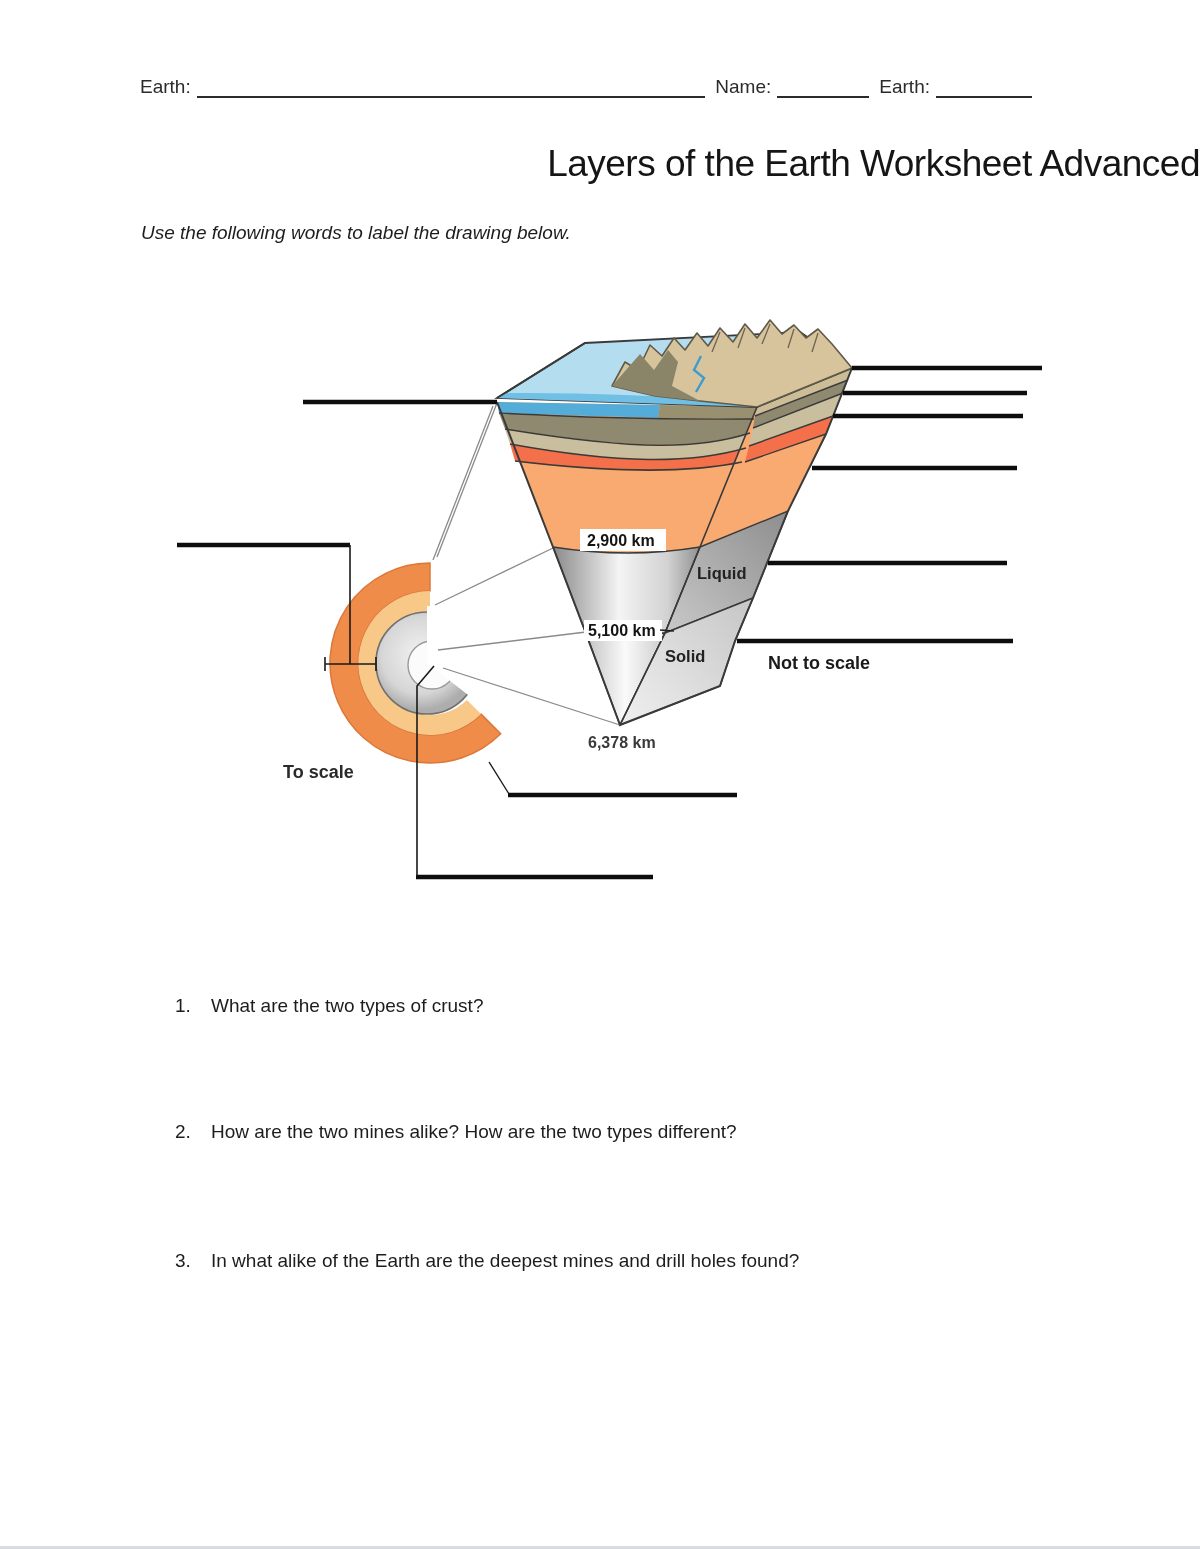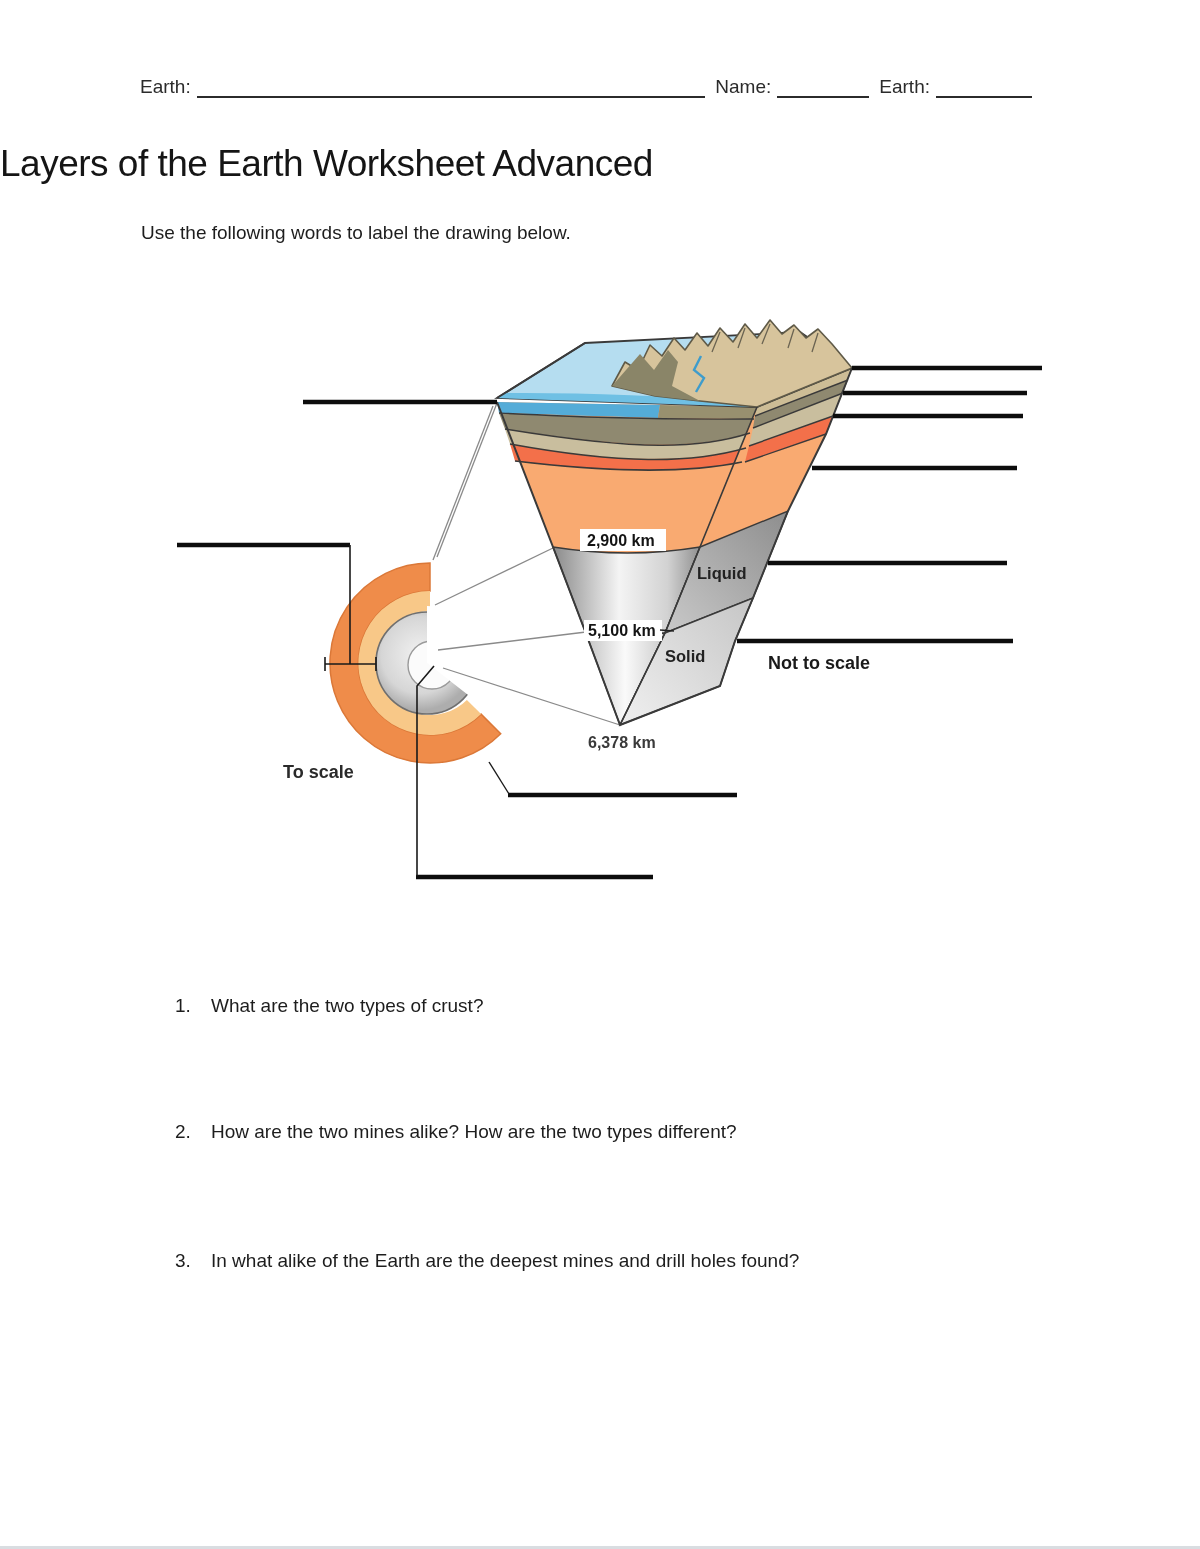--- a/index.html
+++ b/index.html
@@ -10,25 +10,25 @@
   .header-row{
     position:absolute;top:76px;left:140px;width:892px;
     display:flex;align-items:flex-end;font-size:19px;color:#2b2b2b;
   }
   .fill-line{display:inline-block;border-bottom:2px solid #2b2b2b;height:20px;}
   .lbl{white-space:nowrap;padding-right:6px;}
   .name-line{flex:1 1 auto;margin-right:10px;}
   .date-line{width:92px;margin-right:10px;}
   .period-line{width:96px;}
   .page-title{
-    position:absolute;top:143px;left:0;width:1200px;text-align:left;
+    position:absolute;top:143px;left:0;width:1200px;text-align:right;
     font-size:37px;color:#151515;letter-spacing:-0.5px;
   }
   .instruction{
-    position:absolute;top:222px;left:141px;font-size:19px;color:#1d1d1d;
+    position:absolute;top:222px;left:141px;font-size:19px;font-style:italic;color:#1d1d1d;
   }
   .question{position:absolute;left:175px;font-size:19px;color:#1d1d1d;display:flex;}
   .q-num{width:36px;}
   svg text{font-family:"Liberation Sans", sans-serif;}
   .footer-strip{position:absolute;left:0;top:1546px;width:1200px;height:3px;background:#d9dde1;}
 </style>
 </head>
 <body>
 
 <div class="header-row">

